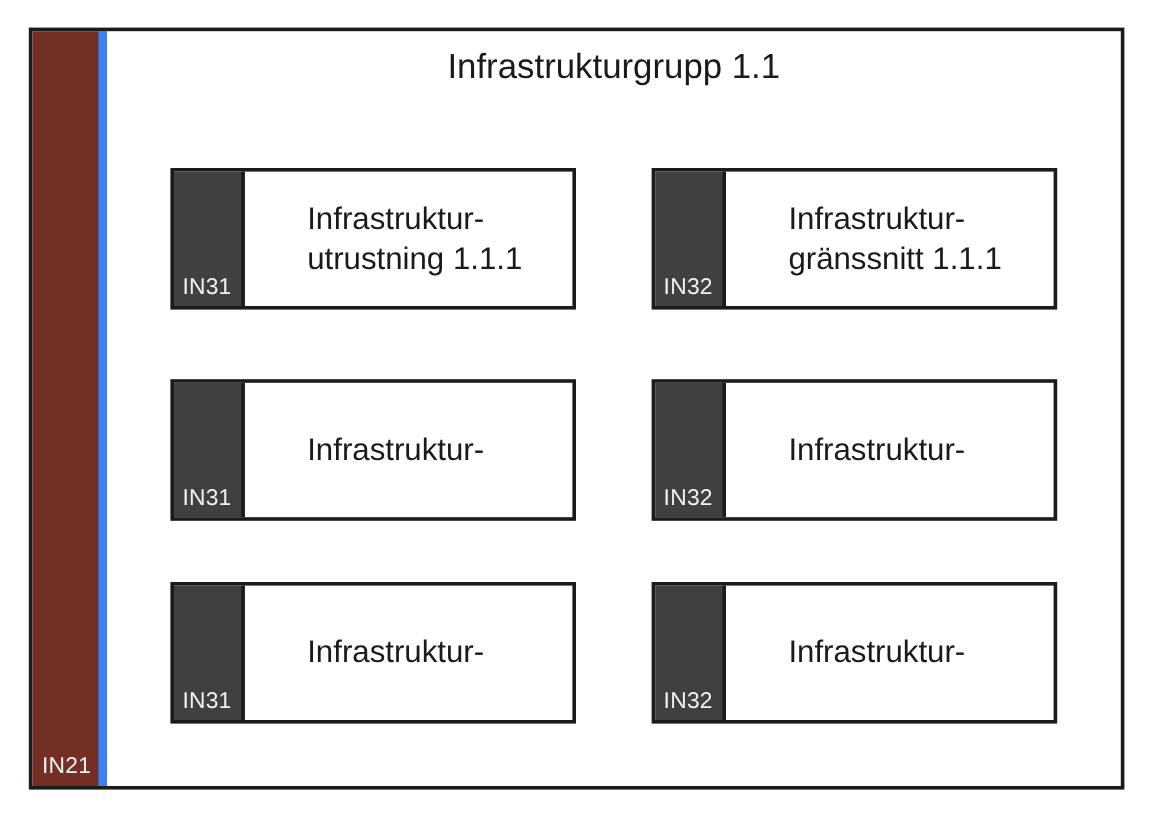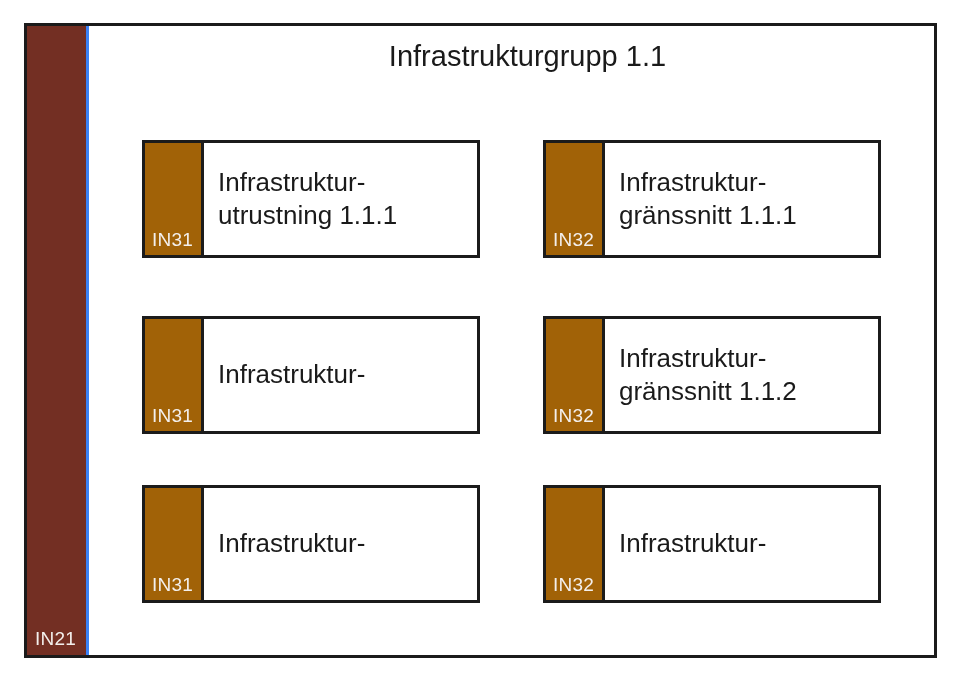--- a/index.html
+++ b/index.html
@@ -27,79 +27,80 @@
     height: 635px;
     border: 3px solid #1b1b1b;
     box-sizing: border-box;
     display: flex;
     background: #ffffff;
   }
   .group-tab {
     width: 62px;
     flex: 0 0 62px;
     background: #732f23;
-    border-right: 3px solid #3b82f6;
+    border-right: 7px solid #3b82f6;
     position: relative;
     box-sizing: border-box;
   }
   .tab-label {
     position: absolute;
     left: 8px;
     bottom: 5px;
     color: #f3efec;
     font-size: 19px;
     letter-spacing: 0.2px;
     white-space: nowrap;
   }
   .group-body {
     position: relative;
     flex: 1 1 auto;
   }
   .group-title {
     position: absolute;
     top: 14px;
-    left: 16px;
+    left: 0;
     width: 100%;
     text-align: center;
     font-size: 29px;
     color: #1a1a1a;
     white-space: nowrap;
   }
   
   .box {
     position: absolute;
     width: 338px;
     height: 118px;
     border: 3px solid #1b1b1b;
     box-sizing: border-box;
     display: flex;
     background: #ffffff;
   }
   .box-tab {
     flex: 0 0 59px;
     width: 59px;
-    background: #a16207;
+    background: #404040;
     border-right: 3px solid #1b1b1b;
     position: relative;
     box-sizing: border-box;
   }
   .box-tab .tab-label {
     left: 7px;
     bottom: 4px;
   }
   .box-body {
     flex: 1 1 auto;
     display: flex;
     flex-direction: column;
     justify-content: center;
-    padding-left: 14px;
+    padding-left: 28px;
     font-size: 26px;
     line-height: 1.27;
     color: #1a1a1a;
     white-space: nowrap;
+    margin-left: 24px;
   }
   
   .col-left  { left: 53px; }
   .col-right { left: 454px; }
   .row-1 { top: 114px; }
   .row-2 { top: 290px; }
   .row-3 { top: 459px; }
 </style>
 </head>
 <body>
@@ -153,21 +154,20 @@
           <span>gränssnitt 1.1.1</span>
         </div>
       </div>
 
       <div class="box col-right row-2">
         <div class="box-tab">
           <span class="tab-label">IN32</span>
         </div>
         <div class="box-body">
           <span>Infrastruktur-</span>
-          <span>gränssnitt 1.1.2</span>
         </div>
       </div>
 
       <div class="box col-right row-3">
         <div class="box-tab">
           <span class="tab-label">IN32</span>
         </div>
         <div class="box-body">
           <span>Infrastruktur-</span>
         </div>

